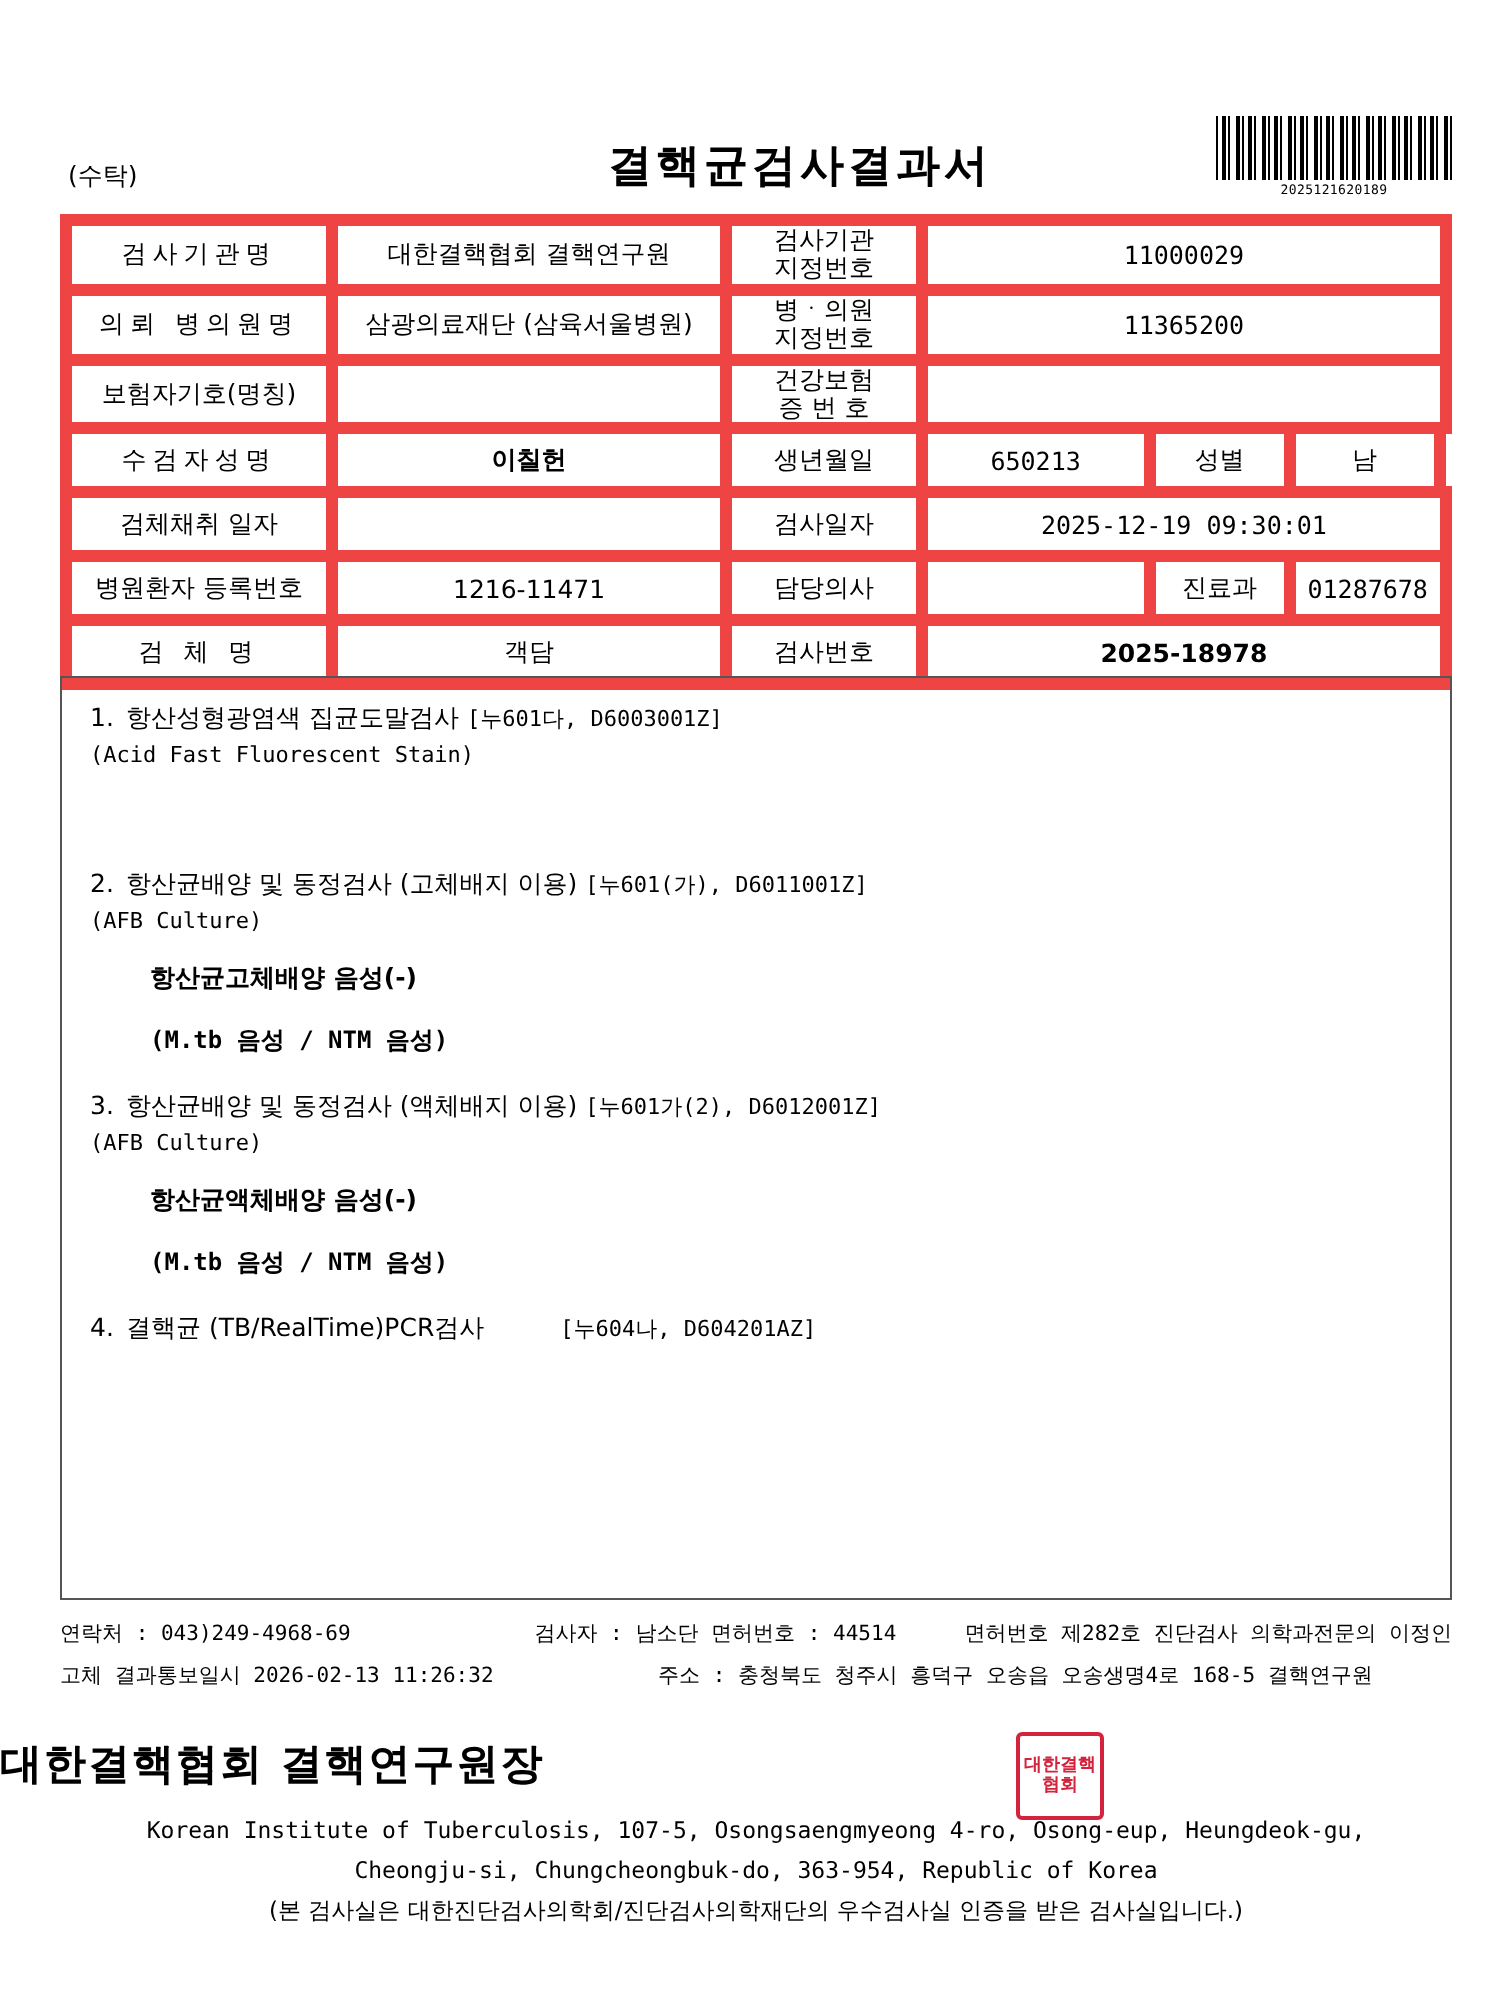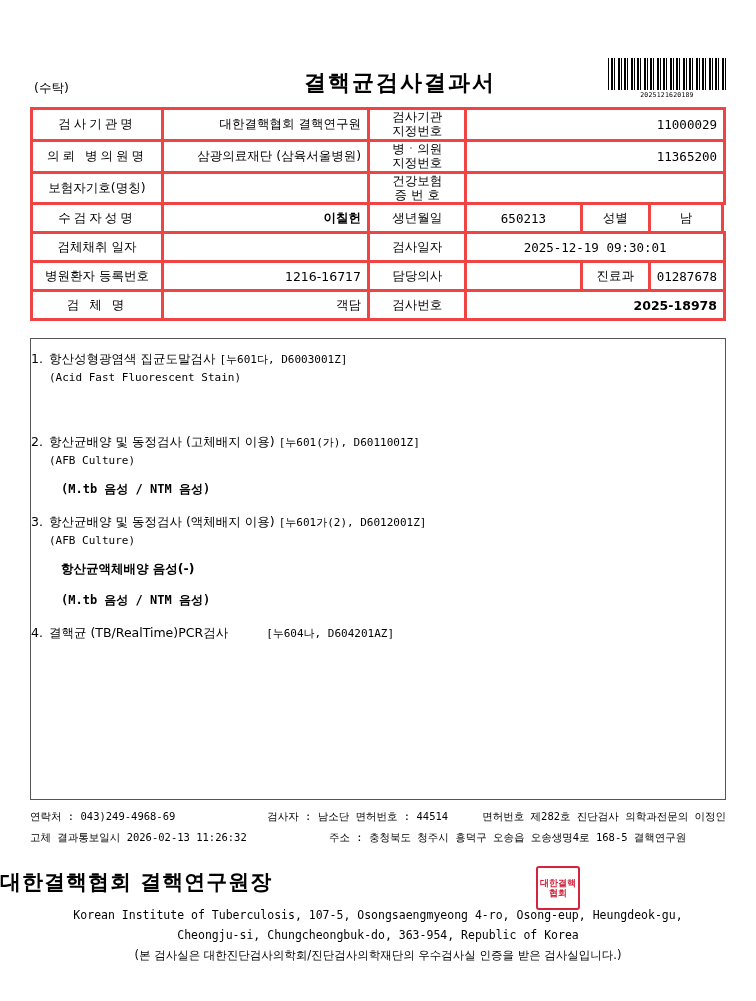--- a/index.html
+++ b/index.html
@@ -75,39 +75,39 @@
   
   table.main {
     position: absolute;
     left: 30px;
     top: 107px;
     width: 696px;
     border-collapse: collapse;
     font-family: "DejaVu Sans", sans-serif;
   }
   table.main td {
-    border: 3px solid #ef4444;
+    border: 6px solid #ef4444;
     padding: 0 6px;
     height: 26px;
     font-size: 12.5px;
     vertical-align: middle;
   }
   td.lbl {
     text-align: center;
     letter-spacing: 3px;
     white-space: nowrap;
   }
   td.lbl-tight {
     text-align: center;
     letter-spacing: 0px;
     white-space: nowrap;
     line-height: 1.15;
   }
   td.val {
-    text-align: right;
+    text-align: center;
   }
   td.val-c {
     text-align: center;
   }
   .bold {
     font-weight: bold;
   }
   .mono {
     font-family: "DejaVu Sans Mono", monospace;
     font-size: 11.5px;
@@ -115,42 +115,41 @@
 
   
   .results {
     position: absolute;
     left: 30px;
     top: 338px;
     width: 696px;
     height: 462px;
     border: 1px solid #555;
     box-sizing: border-box;
-    padding: 12px 0;
+    padding: 12px 14px;
     font-family: "DejaVu Sans", sans-serif;
     font-size: 12.5px;
   }
   .res-item {
     margin-bottom: 2px;
   }
   .res-line1 {
     white-space: nowrap;
   }
   .res-num {
     display: inline-block;
     width: 18px;
   }
   .res-code {
     font-family: "DejaVu Sans Mono", monospace;
     font-size: 11px;
   }
   .res-eng {
     font-family: "DejaVu Sans Mono", monospace;
     font-size: 11px;
-    margin-left: 18px;
     margin-top: 3px;
   }
   .res-result {
     font-weight: bold;
     margin-left: 30px;
     margin-top: 14px;
     font-size: 12.5px;
   }
   .res-sub {
     font-weight: bold;
@@ -215,21 +214,20 @@
     line-height: 10px;
     font-family: "DejaVu Sans", sans-serif;
     display: flex;
     align-items: center;
     justify-content: center;
     text-align: center;
     letter-spacing: 0px;
     font-weight: bold;
     padding: 2px;
     box-sizing: border-box;
-    margin-left: 28px;
   }
   .addr {
     position: absolute;
     left: 0;
     right: 0;
     top: 905px;
     text-align: center;
     font-family: "DejaVu Sans Mono", monospace;
     font-size: 11.5px;
     line-height: 20px;
@@ -297,21 +295,21 @@
       <td style="border:none;width:0;padding:0"></td>
     </tr>
     <tr>
       <td class="lbl-tight">검체채취 일자</td>
       <td class="val"></td>
       <td class="lbl-tight">검사일자</td>
       <td class="val-c mono" colspan="4">2025-12-19 09:30:01</td>
     </tr>
     <tr>
       <td class="lbl-tight">병원환자 등록번호</td>
-      <td class="val">1216-16717</td>
+      <td class="val">1216-11471</td>
       <td class="lbl-tight">담당의사</td>
       <td class="val"></td>
       <td class="lbl-tight">진료과</td>
       <td class="val-c mono" colspan="2">01287678</td>
     </tr>
     <tr>
       <td class="lbl">검 체 명</td>
       <td class="val">객담</td>
       <td class="lbl-tight">검사번호</td>
       <td class="val bold" colspan="4">2025-18978</td>
@@ -331,20 +329,21 @@
 
     <div class="gap-lg"></div>
     <div class="gap-md"></div>
 
     <div class="res-item">
       <div class="res-line1">
         <span class="res-num">2.</span><span>항산균배양 및 동정검사 (고체배지 이용)</span>
         <span class="res-code">[누601(가), D6011001Z]</span>
       </div>
       <div class="res-eng">(AFB Culture)</div>
+      <div class="res-result">항산균고체배양 음성(-)</div>
       <div class="res-sub">(M.tb 음성 / NTM 음성)</div>
     </div>
 
     <div class="gap-md"></div>
 
     <div class="res-item">
       <div class="res-line1">
         <span class="res-num">3.</span><span>항산균배양 및 동정검사 (액체배지 이용)</span>
         <span class="res-code">[누601가(2), D6012001Z]</span>
       </div>

